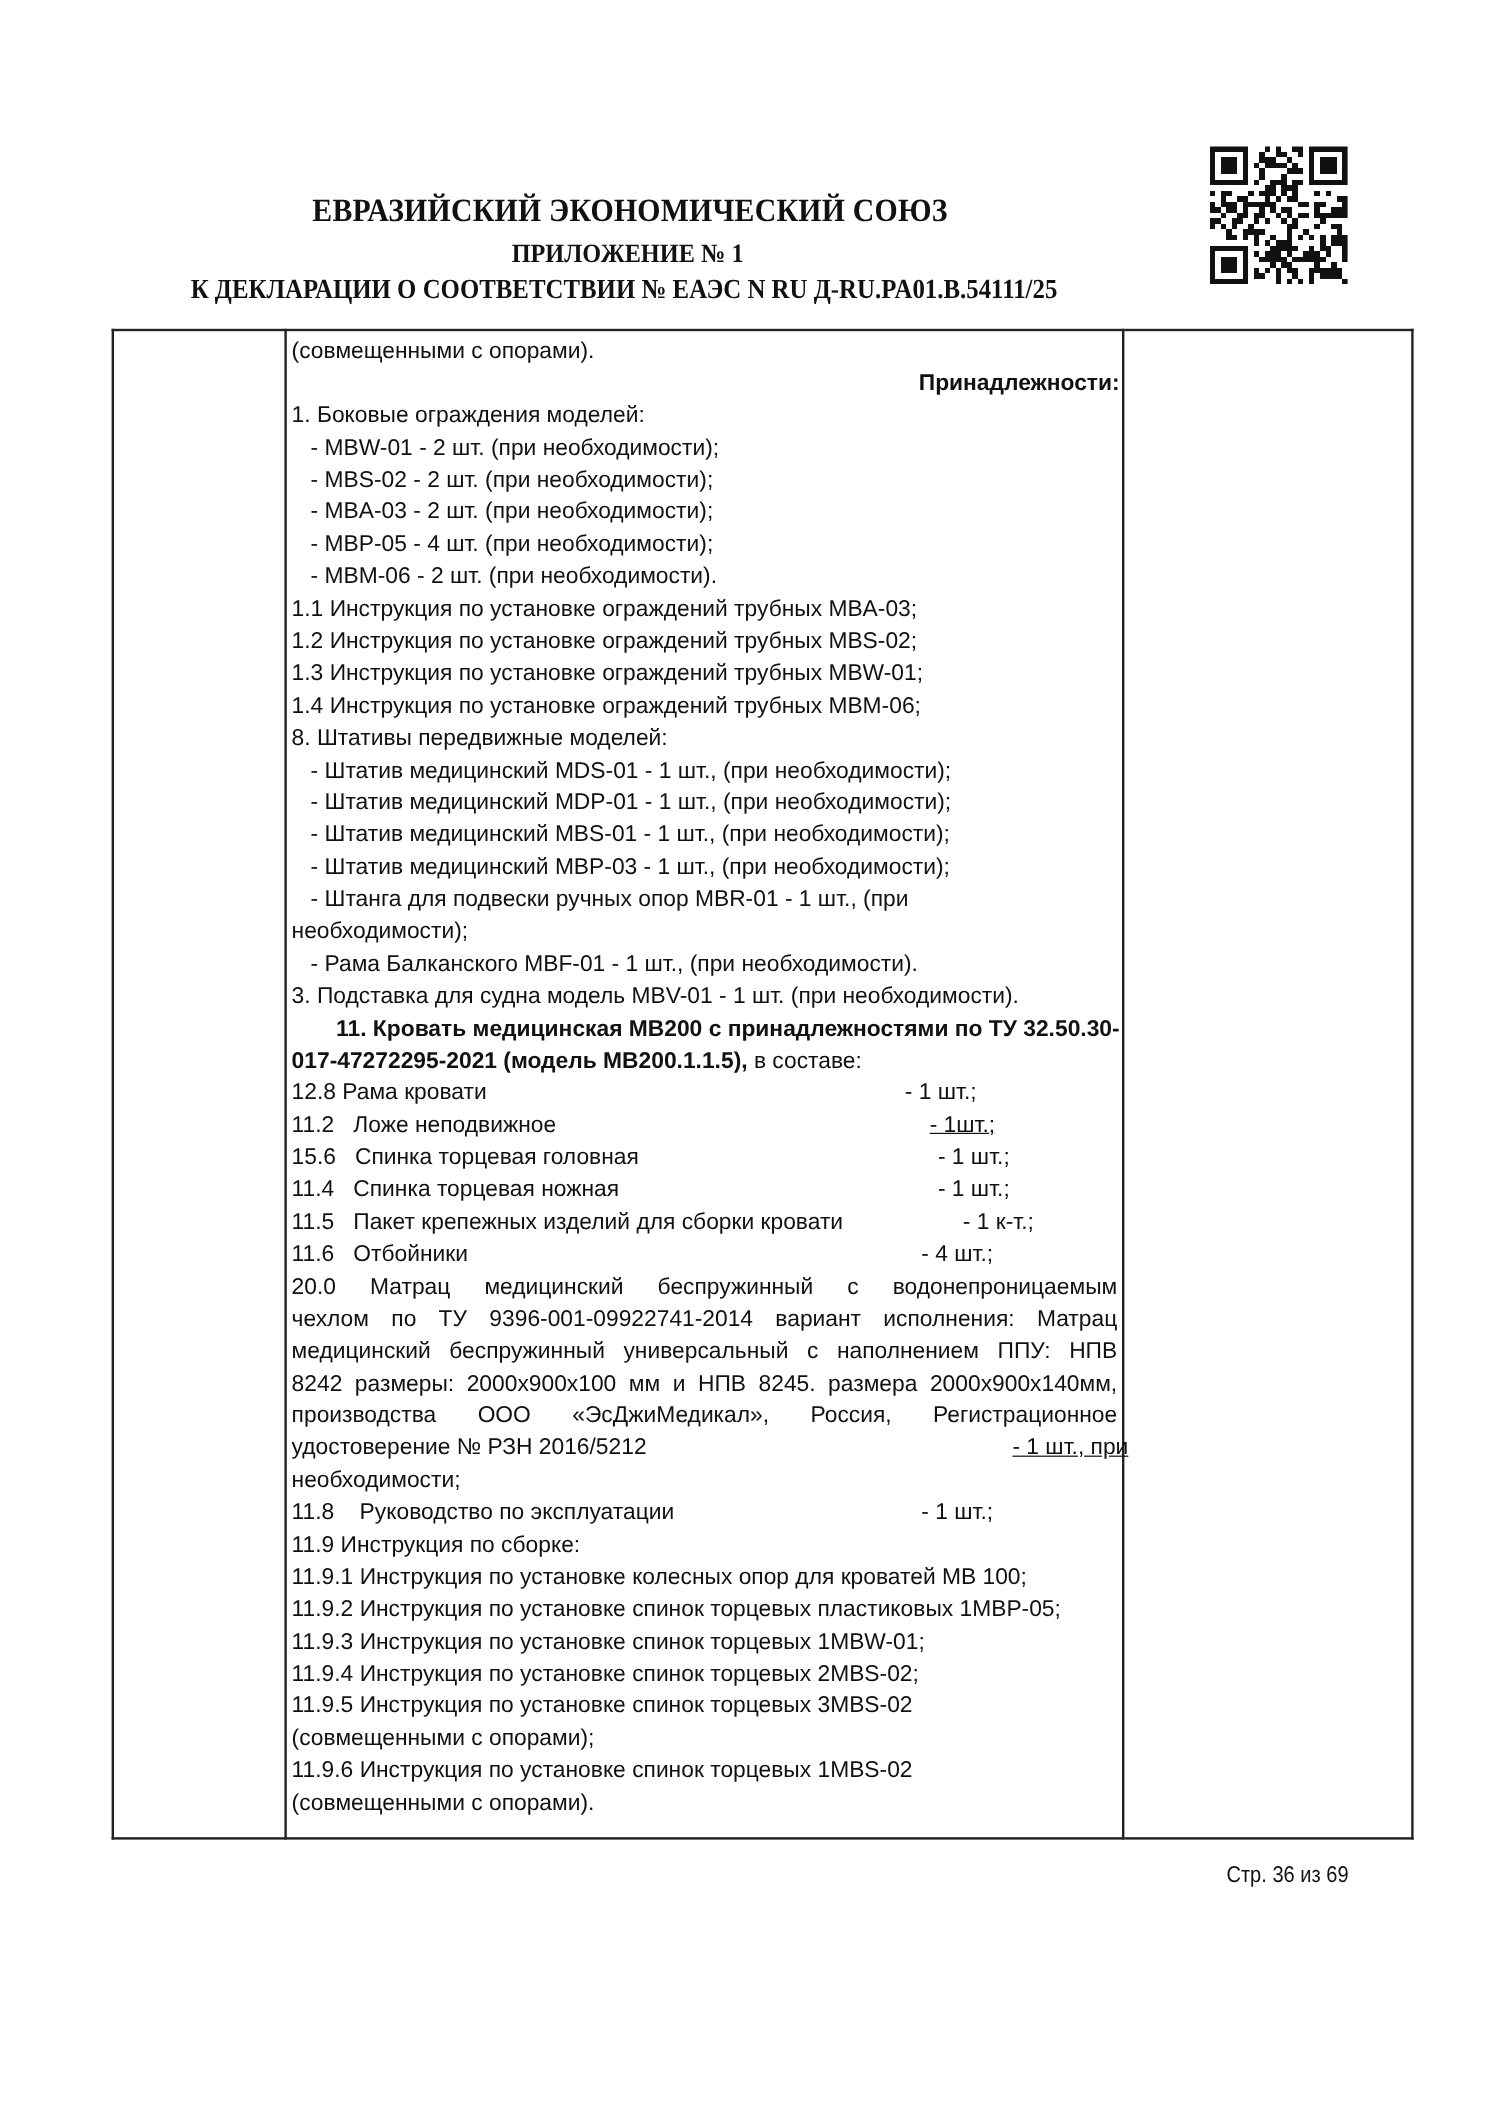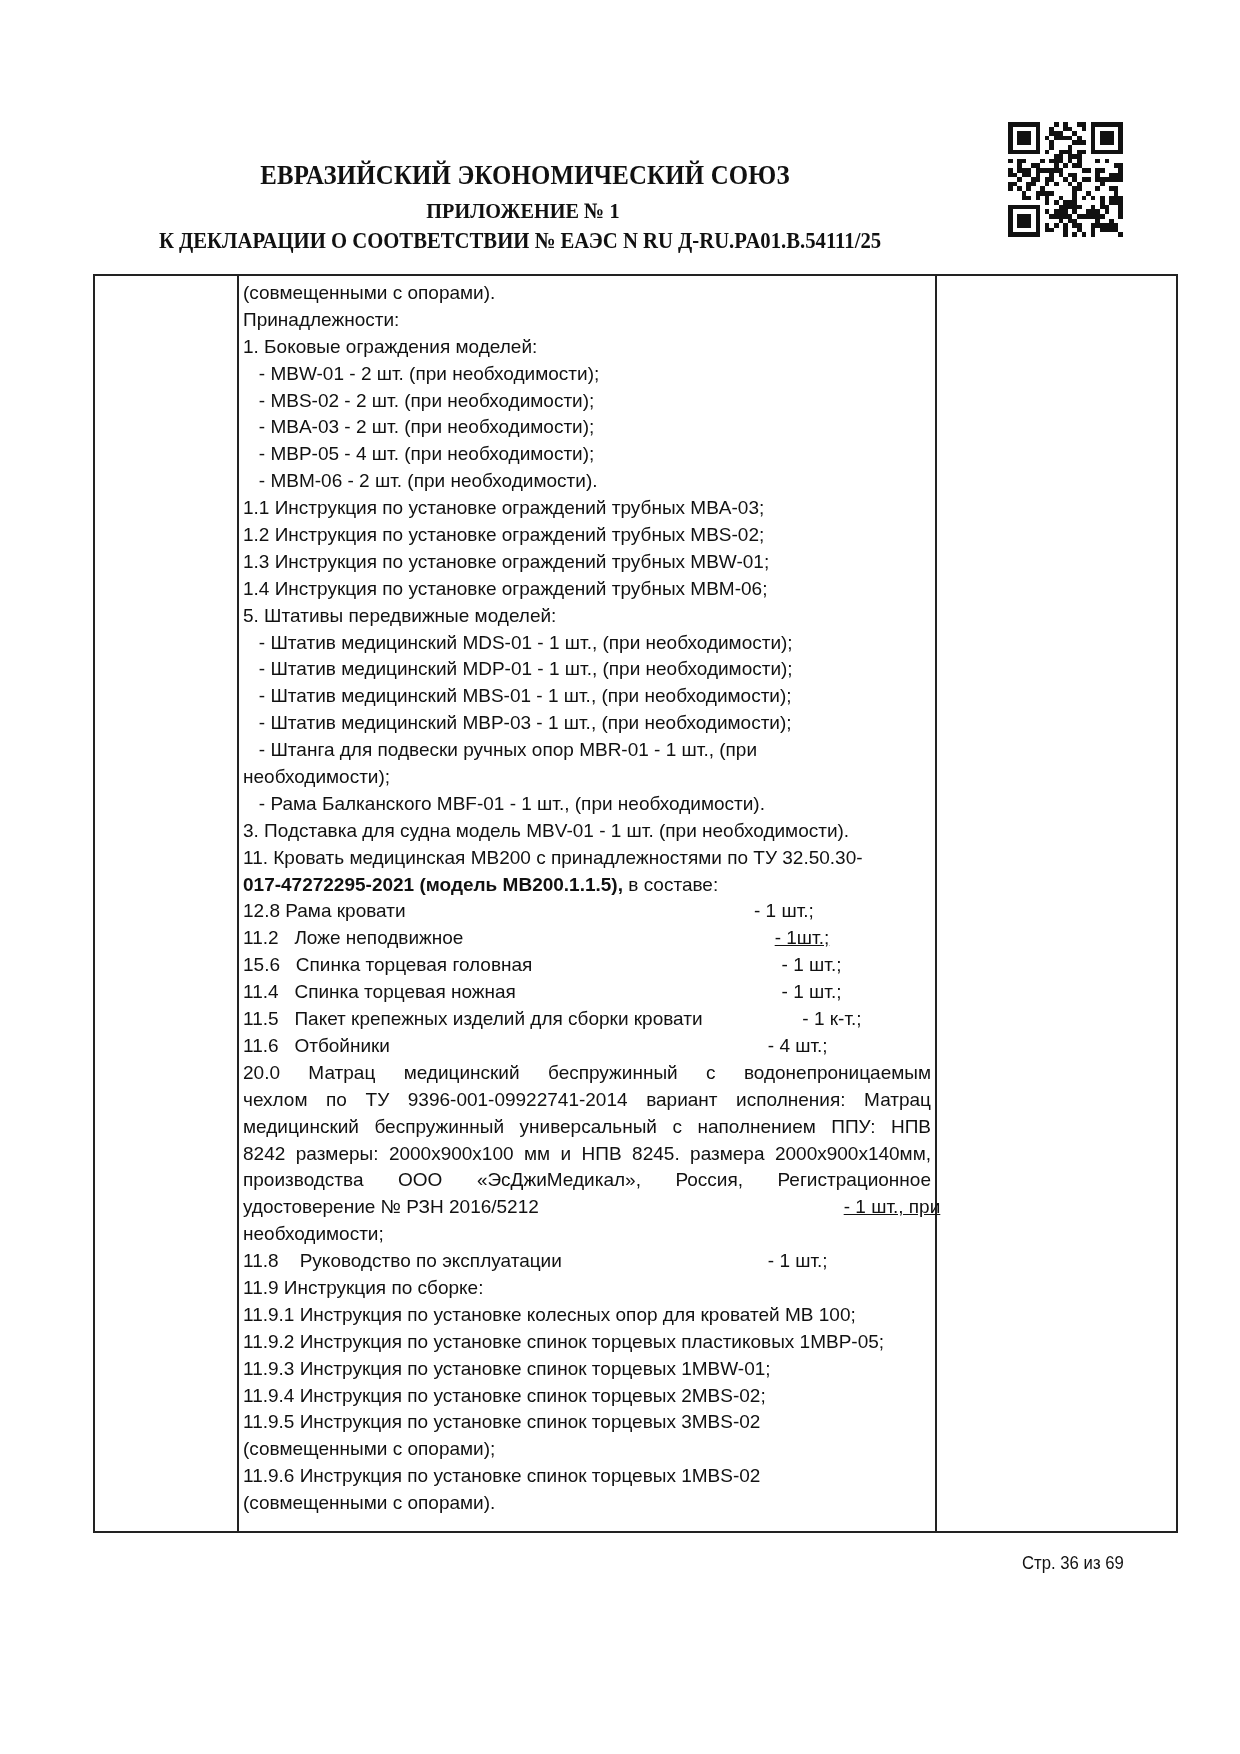--- a/index.html
+++ b/index.html
@@ -10,21 +10,21 @@
   .h2 { top:198px; left:18px; font-size:22px; transform:scaleX(0.92); }
   .h3 { top:228px; left:0px; width:1040px; font-size:23px; transform:scaleX(0.90); }
   .qr { position:absolute; left:1008px; top:122px; width:115px; height:115px; }
   table.doc { position:absolute; left:93px; top:274px; width:1083px; height:1259px;
               border-collapse:collapse; table-layout:fixed; }
   table.doc td { border:2px solid #222; vertical-align:top; padding:0; }
   col.c1 { width:144px; } col.c2 { width:698px; } col.c3 { width:241px; }
   .cell { font-family:"Liberation Sans", "DejaVu Sans", sans-serif; font-size:19px;
           line-height:26.9px; padding:4px 2px 0 4px; color:#111; }
   .ln { white-space:pre; position:relative; height:26.9px; }
-  .ln.b { font-weight:normal; }
+  .ln.b { font-weight:bold;text-align:right; }
   .ln.just { text-align:justify; text-align-last:justify; white-space:normal; padding-right:2px; }
   .ln .qty { position:absolute; top:0;margin-left:28px; }
   .pg { position:absolute; left:1022px; top:1552px; font-family:"Liberation Sans", "DejaVu Sans", sans-serif;
         font-size:19px; color:#111; transform:scaleX(0.88); transform-origin:left; }
 </style>
 </head>
 <body>
 
 <div class="hdr h1">ЕВРАЗИЙСКИЙ ЭКОНОМИЧЕСКИЙ СОЮЗ</div>
 <div class="hdr h2">ПРИЛОЖЕНИЕ № 1</div>
@@ -266,21 +266,21 @@
             <div class="ln"><span>1. Боковые ограждения моделей:</span></div>
             <div class="ln"><span>   - MBW-01 - 2 шт. (при необходимости);</span></div>
             <div class="ln"><span>   - MBS-02 - 2 шт. (при необходимости);</span></div>
             <div class="ln"><span>   - MBA-03 - 2 шт. (при необходимости);</span></div>
             <div class="ln"><span>   - MBP-05 - 4 шт. (при необходимости);</span></div>
             <div class="ln"><span>   - MBM-06 - 2 шт. (при необходимости).</span></div>
             <div class="ln"><span>1.1 Инструкция по установке ограждений трубных MBA-03;</span></div>
             <div class="ln"><span>1.2 Инструкция по установке ограждений трубных MBS-02;</span></div>
             <div class="ln"><span>1.3 Инструкция по установке ограждений трубных MBW-01;</span></div>
             <div class="ln"><span>1.4 Инструкция по установке ограждений трубных MBM-06;</span></div>
-            <div class="ln"><span>5. Штативы передвижные моделей:</span></div>
+            <div class="ln"><span>8. Штативы передвижные моделей:</span></div>
             <div class="ln"><span>   - Штатив медицинский MDS-01 - 1 шт., (при необходимости);</span></div>
             <div class="ln"><span>   - Штатив медицинский MDP-01 - 1 шт., (при необходимости);</span></div>
             <div class="ln"><span>   - Штатив медицинский MBS-01 - 1 шт., (при необходимости);</span></div>
             <div class="ln"><span>   - Штатив медицинский MBP-03 - 1 шт., (при необходимости);</span></div>
             <div class="ln"><span>   - Штанга для подвески ручных опор MBR-01 - 1 шт., (при</span></div>
             <div class="ln"><span>необходимости);</span></div>
             <div class="ln"><span>   - Рама Балканского MBF-01 - 1 шт., (при необходимости).</span></div>
             <div class="ln"><span>3. Подставка для судна модель MBV-01 - 1 шт. (при необходимости).</span></div>
             <div class="ln b"><span>11. Кровать медицинская MB200 с принадлежностями по ТУ 32.50.30-</span></div>
             <div class="ln"><span style="font-weight: bold; text-align: center;">017-47272295-2021 (модель MB200.1.1.5),</span><span> в составе:</span></div>

